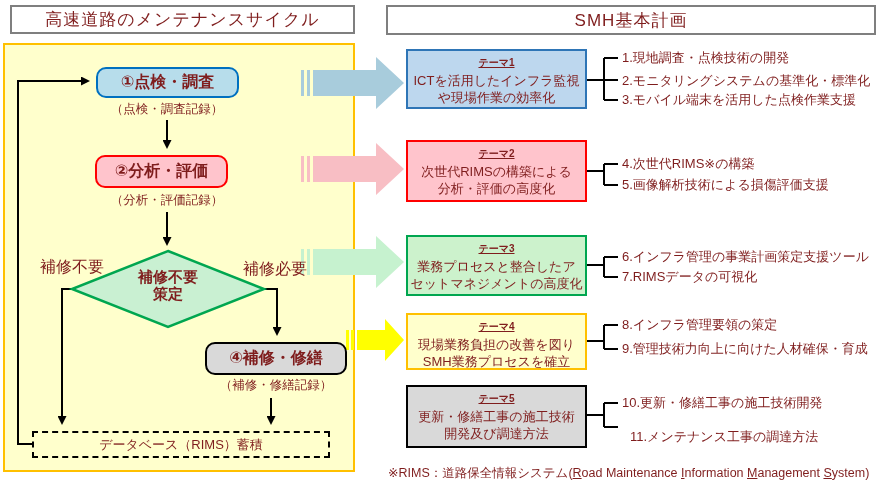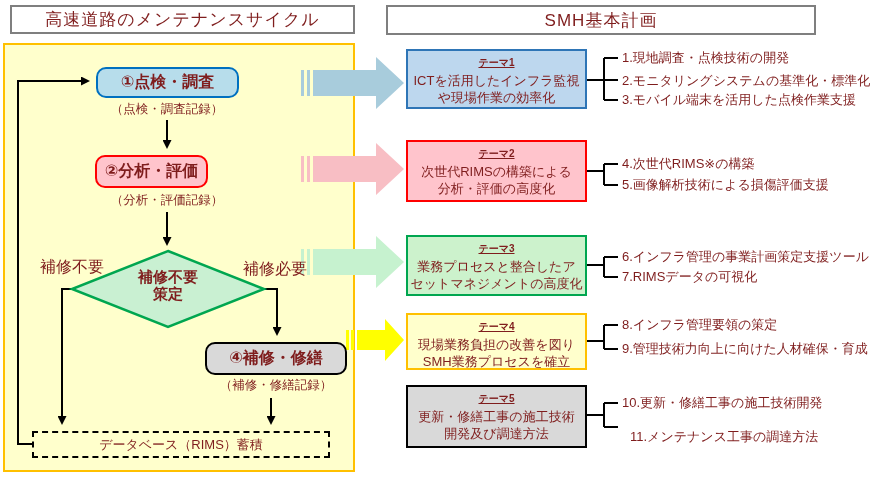--- a/index.html
+++ b/index.html
@@ -1,28 +1,28 @@
 <!DOCTYPE html>
 <html><head>
 <meta charset="utf-8">
 <style>
   html,body{margin:0;padding:0;background:#fff;}
   .canvas{position:relative;width:878px;height:484px;background:#ffffff;
           font-family:"Liberation Sans","DejaVu Sans",sans-serif;color:#7f1d1d;overflow:hidden;}
   .hdr{position:absolute;border:2px solid #7F7F7F;background:#ffffff;box-sizing:border-box;
        display:flex;align-items:center;justify-content:center;font-size:17px;letter-spacing:1px;}
   .hdr-left{left:10px;top:5px;width:345px;height:29px;}
-  .hdr-right{left:386px;top:5px;width:430px;height:30px;}
+  .hdr-right{left:386px;top:5px;width:490px;height:30px;}
   .panel{position:absolute;left:3px;top:43px;width:352px;height:429px;background:#FFFFCC;
          border:2.5px solid #FFC000;box-sizing:border-box;}
   svg.overlay{position:absolute;left:0;top:0;}
   .fbox{position:absolute;display:flex;align-items:center;justify-content:center;
         font-weight:bold;font-size:16px;border-radius:10px;box-sizing:border-box;}
   .b1{left:96px;top:67px;width:143px;height:31px;background:#B7DDEB;border:2.5px solid #0070C0;}
-  .b2{left:95px;top:155px;width:113px;height:33px;background:#FFC4CC;border:2.5px solid #FF0000;}
+  .b2{left:95px;top:155px;width:133px;height:33px;background:#FFC4CC;border:2.5px solid #FF0000;}
   .b4{left:205px;top:342px;width:142px;height:33px;background:#D9D9D9;border:2.5px solid #000000;}
   .rec{position:absolute;font-size:12.5px;text-align:center;width:160px;}
   .rec1{left:87px;top:101px;}
   .rec2{left:87px;top:192px;}
   .rec4{left:196px;top:377px;}
   .branch{position:absolute;font-size:16px;}
   .branch-no{left:40px;top:257px;}
   .branch-yes{left:243px;top:259px;}
   .dtext{position:absolute;left:98px;top:268px;width:140px;text-align:center;
          font-weight:bold;font-size:15px;line-height:17px;}
@@ -153,14 +153,15 @@
   <div class="item i1c">3.モバイル端末を活用した点検作業支援</div>
   <div class="item i2a">4.次世代RIMS※の構築</div>
   <div class="item i2b">5.画像解析技術による損傷評価支援</div>
   <div class="item i3a">6.インフラ管理の事業計画策定支援ツール</div>
   <div class="item i3b">7.RIMSデータの可視化</div>
   <div class="item i4a">8.インフラ管理要領の策定</div>
   <div class="item i4b">9.管理技術力向上に向けた人材確保・育成</div>
   <div class="item i5a">10.更新・修繕工事の施工技術開発</div>
   <div class="item i5b">11.メンテナンス工事の調達方法</div>
 
+  <div class="fn"><span>※RIMS：道路保全情報システム(</span><span style="text-decoration: underline;">R</span><span>oad </span><span>Maintenance </span><span style="text-decoration: underline;">I</span><span>nformation </span><span style="text-decoration: underline;">M</span><span>anagement </span><span style="text-decoration: underline;">S</span><span>ystem)</span></div>
 
 </div>
 
 </body></html>

